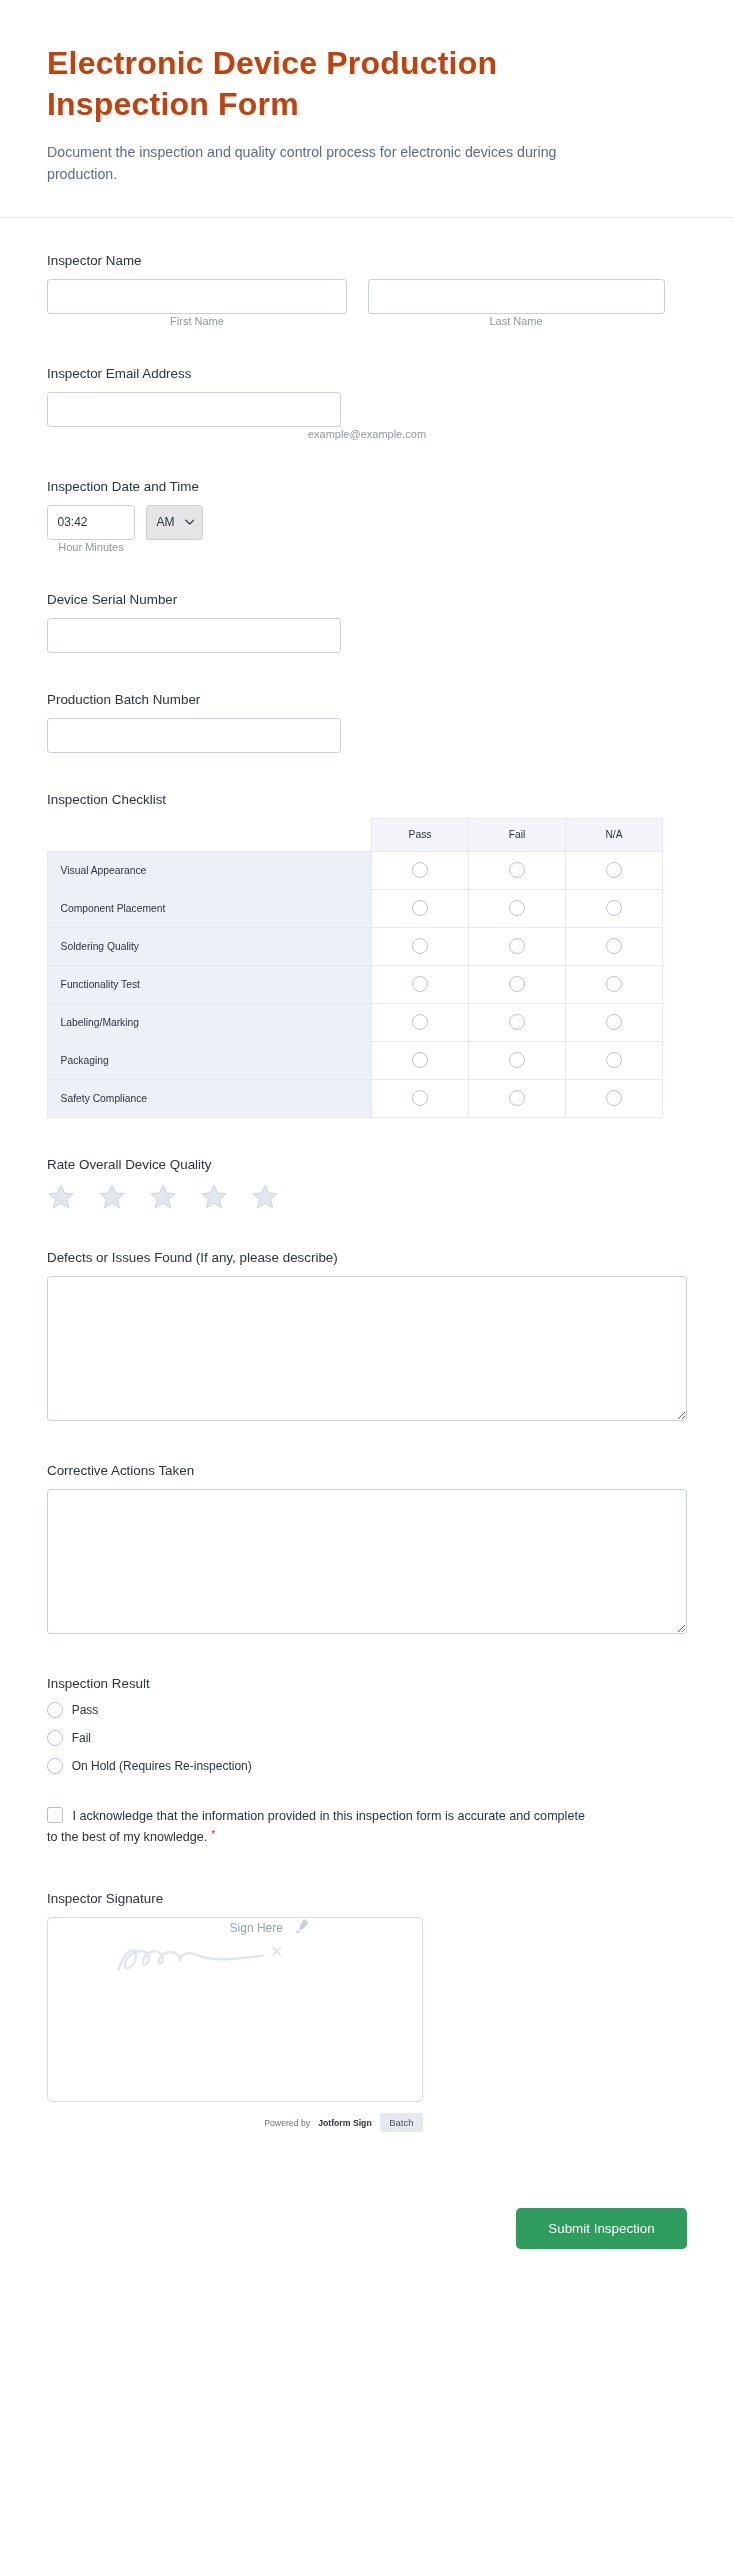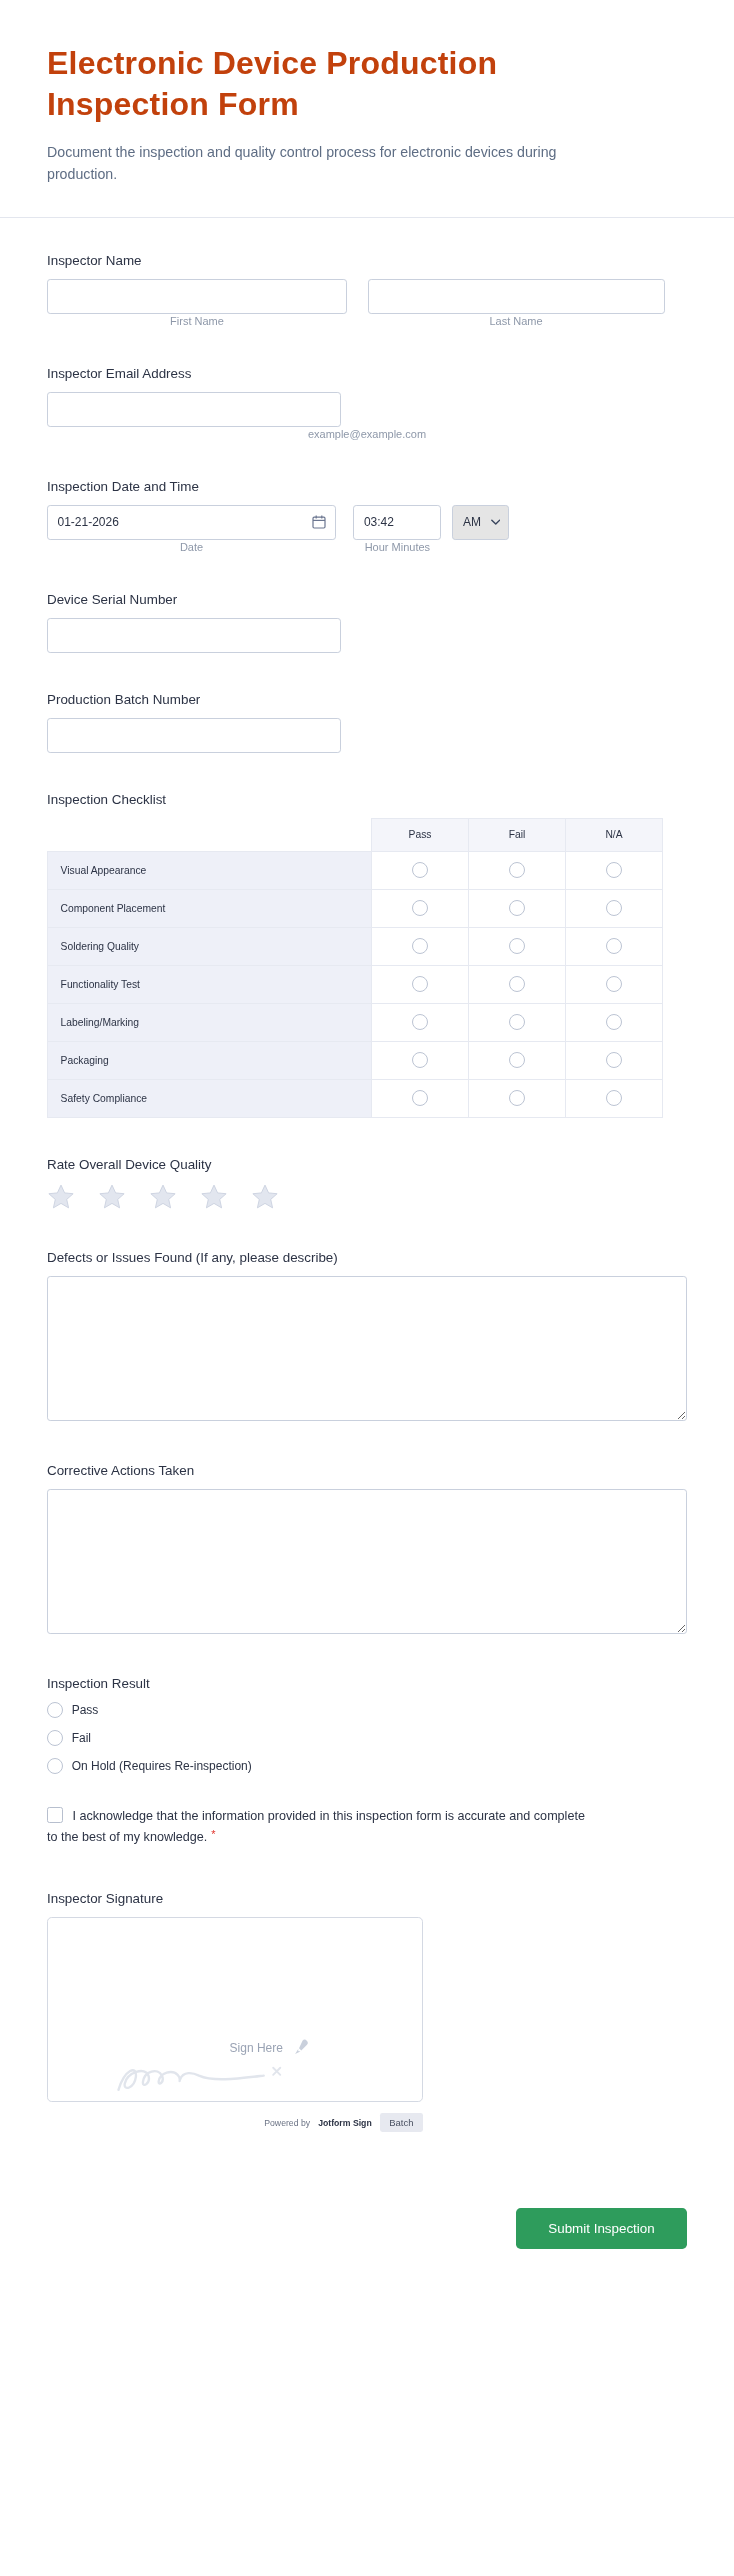--- a/index.html
+++ b/index.html
@@ -139,21 +139,21 @@
     margin-right: 9.5px;
     cursor: pointer;
   }
   .required-star { color: #e0342c; font-size: 11px; margin-left: 4px; vertical-align: 3.2px; }
 
   
   .sig-box {
     width: 376px; height: 185px;
     border: 0.8px solid #d4d9e3; border-radius: 4.7px;
     background: #fff;
-    display: flex; align-items: flex-end; justify-content: center;
+    display: flex; align-items: flex-start; justify-content: center;
     cursor: crosshair;
   }
   .sig-inner { display: flex; flex-direction: column; align-items: center; }
   .sig-hint-row { display: flex; align-items: center; gap: 8px; margin-left: 71px; }
   .sig-hint { font-size: 12px; color: #9aa3b4; }
   .sig-squiggle { margin-top: -3.2px; margin-left: -32px; }
   .sig-footer {
     width: 376px;
     display: flex; justify-content: flex-end; align-items: center;
     gap: 8px; margin-top: 11px;
@@ -209,34 +209,20 @@
 
     <section class="field">
       <div class="field-label">Inspector Email Address</div>
       <input class="text-input" type="text" value="" style="">
       <div class="sublabel">example@example.com</div>
     </section>
 
     <section class="field">
       <div class="field-label">Inspection Date and Time</div>
       <div class="datetime-row">
-        <div class="date-col">
-          <div class="date-wrap">
-            <input class="text-input date-input" type="text" value="01-21-2026" style="">
-            <button class="calendar-btn" aria-label="open calendar">
-              <svg width="16" height="16" viewBox="0 0 20 20" fill="none" stroke="#6b7690" stroke-width="1.5">
-                <rect x="2.5" y="4" width="15" height="13.5" rx="1.5"></rect>
-                <line x1="2.5" y1="8" x2="17.5" y2="8"></line>
-                <line x1="6.5" y1="2" x2="6.5" y2="5.5"></line>
-                <line x1="13.5" y1="2" x2="13.5" y2="5.5"></line>
-              </svg>
-            </button>
-          </div>
-          <div class="sublabel">Date</div>
-        </div>
         <div class="time-col">
           <input class="text-input time-input" type="text" value="03:42" style="">
           <div class="sublabel">Hour Minutes</div>
         </div>
         <div class="meridiem-box">
           <span>AM</span>
           <svg width="9.5" height="6.3" viewBox="0 0 12 8" fill="none" stroke="#39455d" stroke-width="1.8" stroke-linecap="round" stroke-linejoin="round">
               <path d="M1 1.5 L6 6.5 L11 1.5"></path>
             </svg>
         </div>

